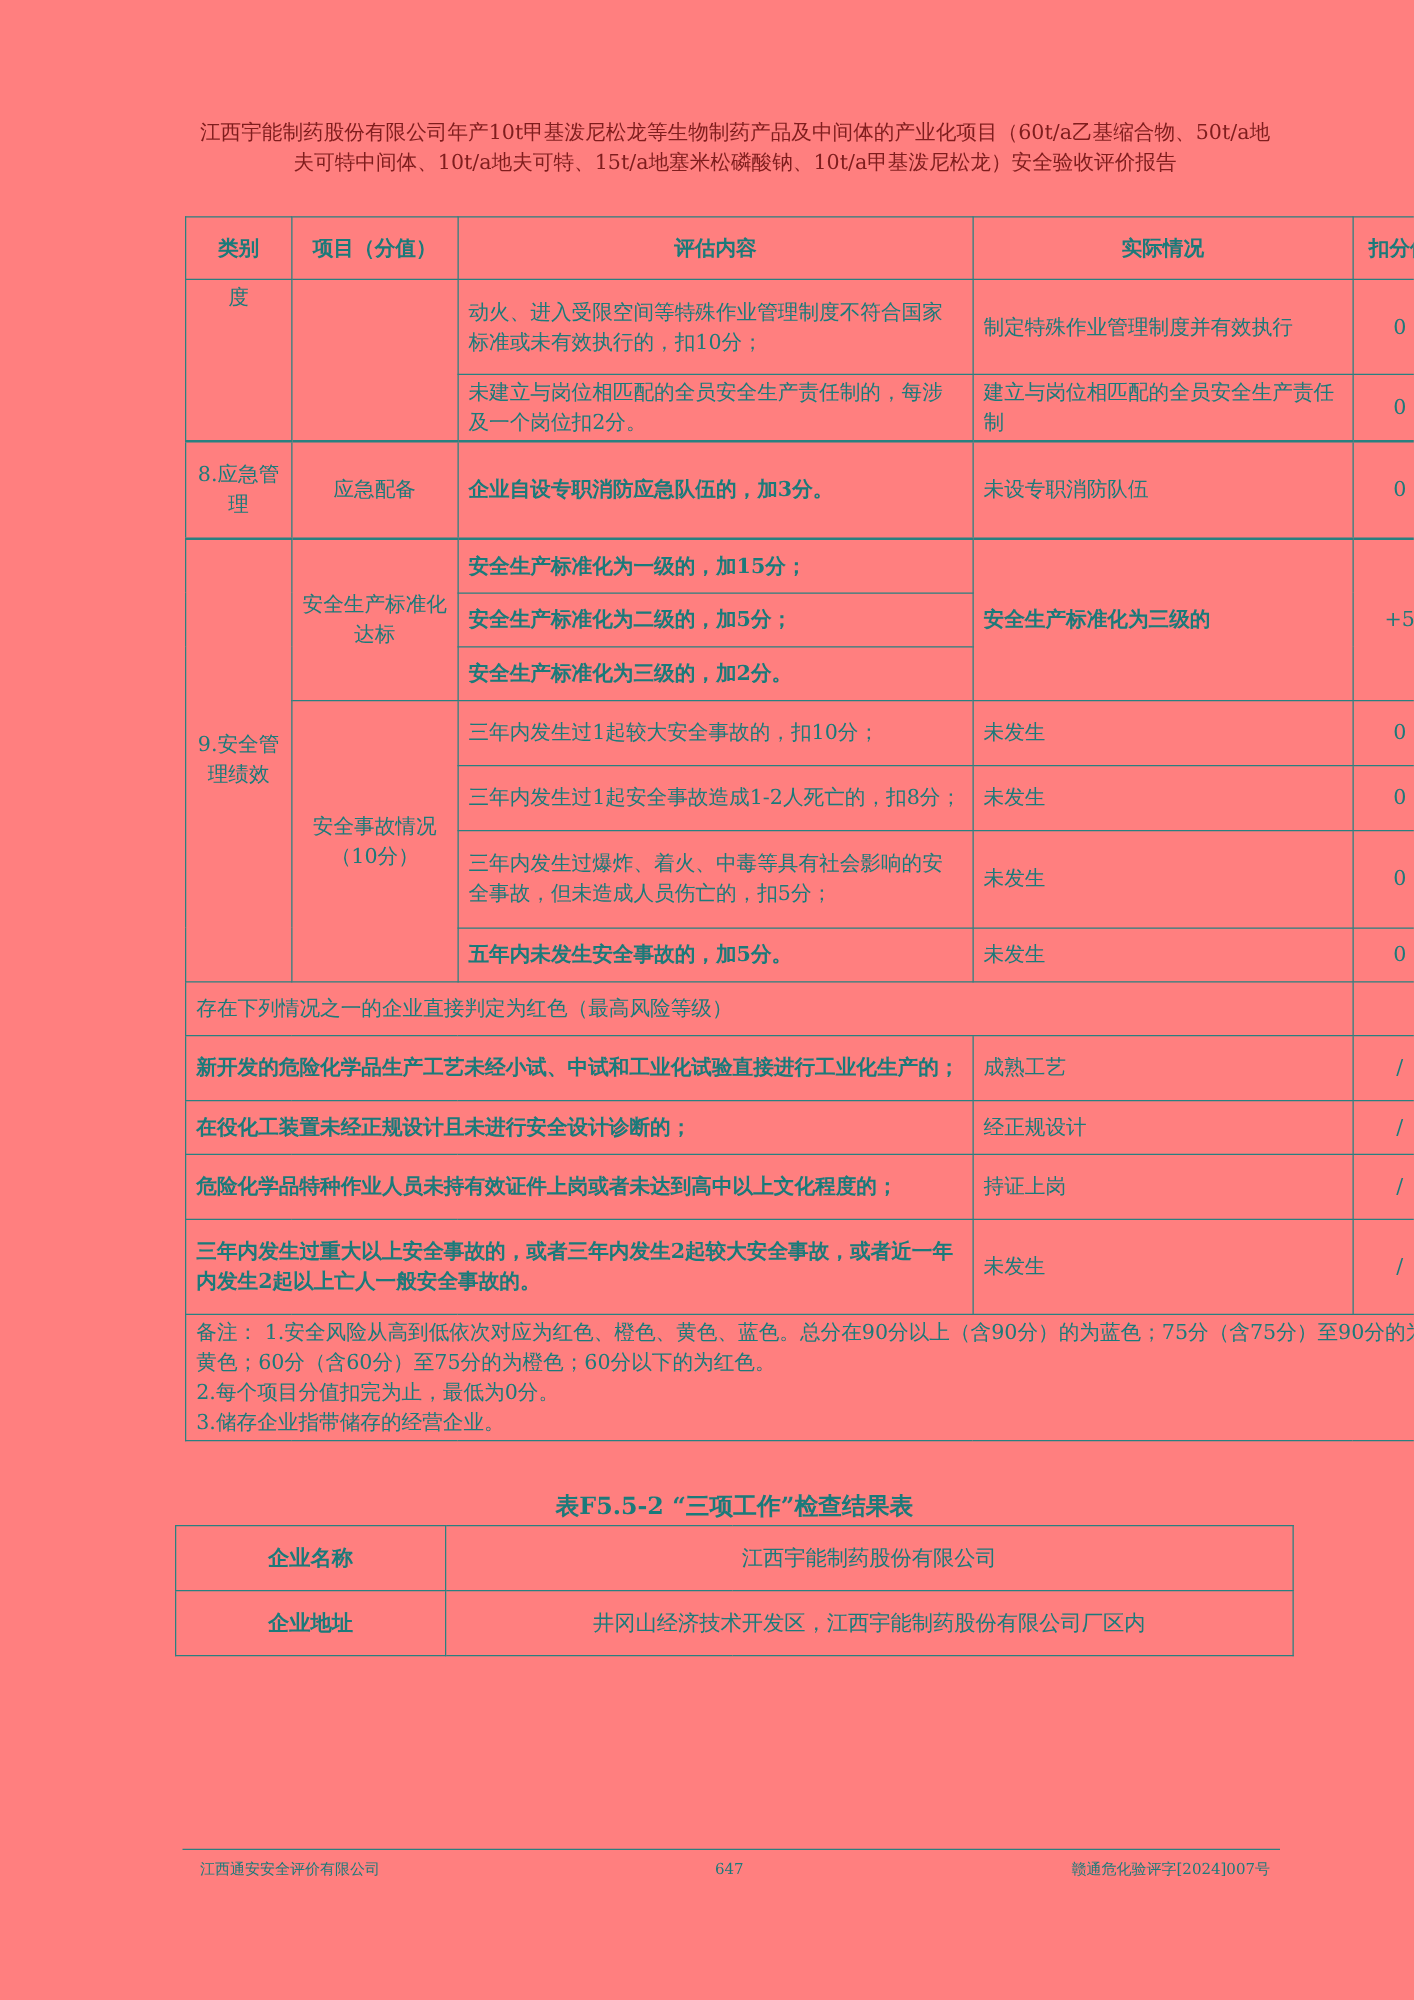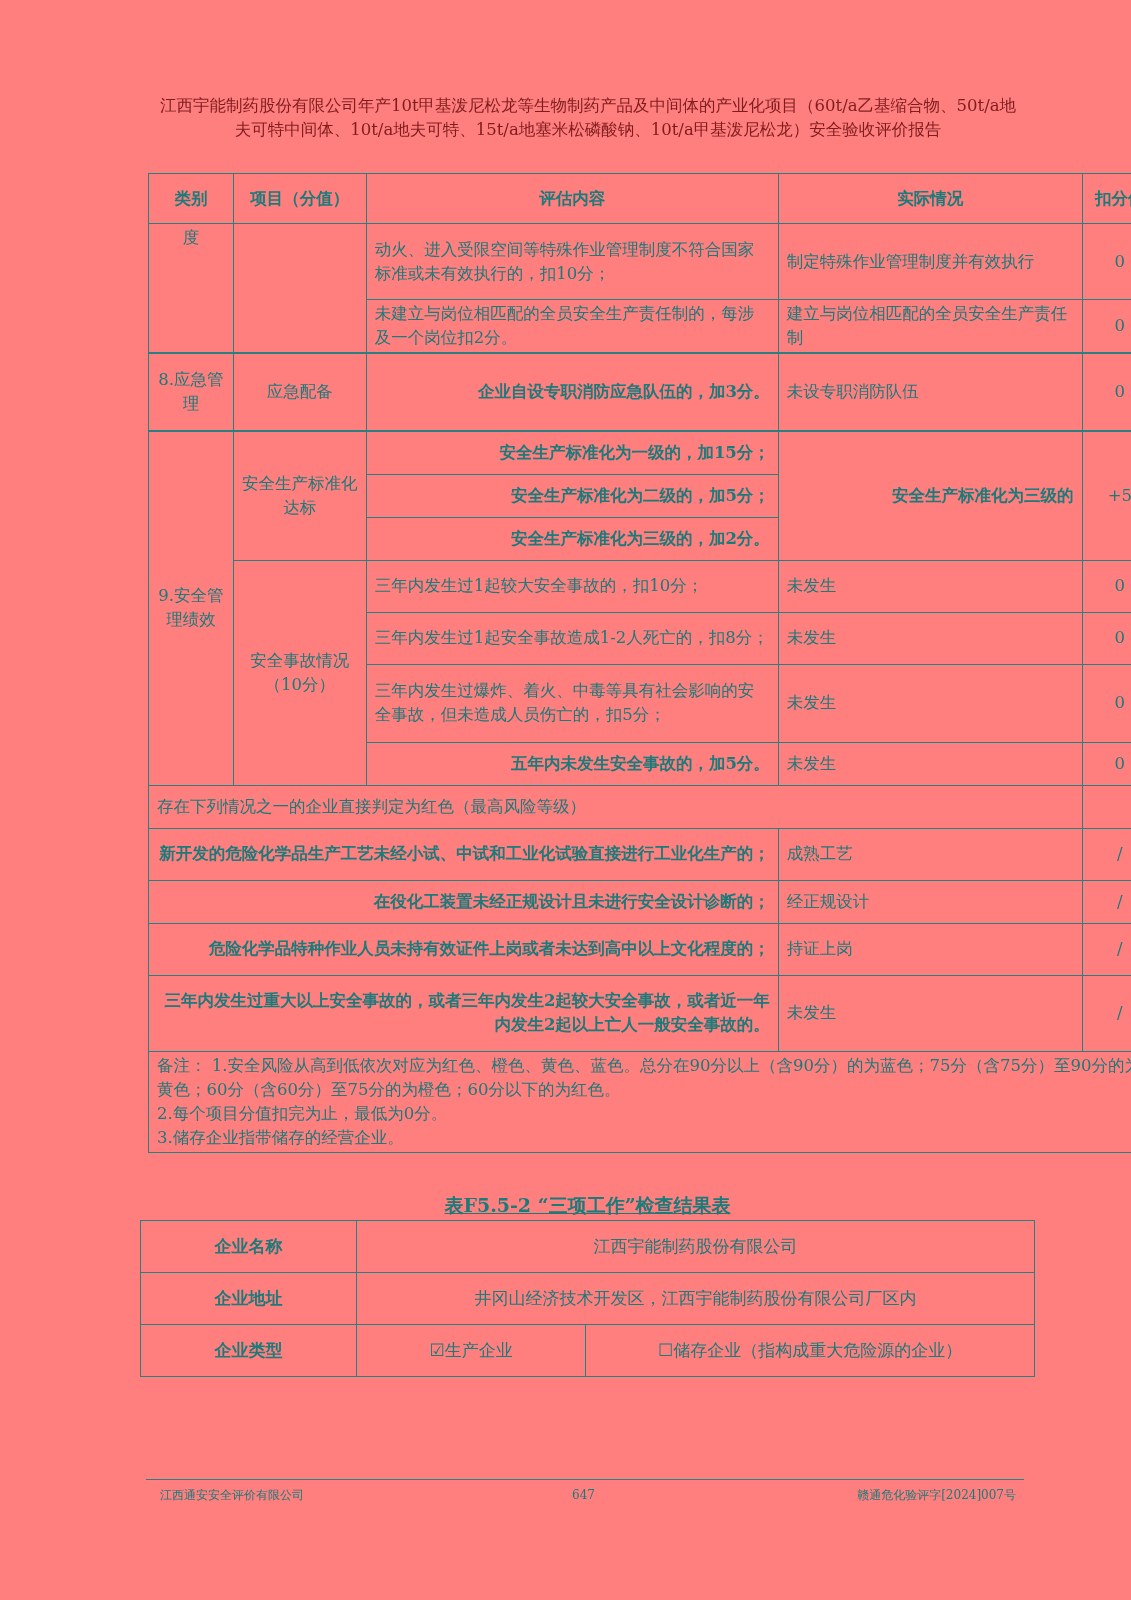--- a/index.html
+++ b/index.html
@@ -10,27 +10,27 @@
   }
   .header-title {
     position:absolute; left:158px; top:94px; width:860px;
     font-size:16.5px; line-height:24px; text-align:center; color:#7f1d1d;
   }
   table { border-collapse:collapse; position:absolute; }
   td, th { border:1px solid #2a8080; padding:2px 8px; vertical-align:middle; font-weight:normal; }
   #main-table { left:148px; top:173px; width:1010px; font-size:16.5px; }
   #main-table td { line-height:24px; }
   .c { text-align:center; }
-  .b { font-weight:bold;text-align:right; }
+  .b { font-weight:bold; }
   .hd { font-weight:bold; text-align:center; }
   .top { vertical-align:top; }
   .thick-top td { border-top:2px solid #2a8080; }
   #three-title {
     position:absolute; left:140px; top:1192px; width:895px; text-align:center;
-    font-size:19px; font-weight:bold; line-height:26px;text-decoration:underline;
+    font-size:19px; font-weight:bold; line-height:26px;
   }
   #three-table { left:140px; top:1220px; width:895px; font-size:17px; }
   #three-table td { height:47px; text-align:center; }
   .footer-line { position:absolute; left:146px; top:1479px; width:878px; height:1px; background:#2a8080; }
   .footer { position:absolute; top:1484px; font-size:12px; line-height:22px; }
 </style>
 </head>
 <body>
 
 <div class="header-title">江西宇能制药股份有限公司年产10t甲基泼尼松龙等生物制药产品及中间体的产业化项目（60t/a乙基缩合物、50t/a地夫可特中间体、10t/a地夫可特、15t/a地塞米松磷酸钠、10t/a甲基泼尼松龙）安全验收评价报告</div>
@@ -148,24 +148,19 @@
     </colgroup>
   <tbody>
       <tr>
     <td class="b">企业名称</td>
     <td colspan="2">江西宇能制药股份有限公司</td>
   </tr>
   <tr>
     <td class="b">企业地址</td>
     <td colspan="2">井冈山经济技术开发区，江西宇能制药股份有限公司厂区内</td>
   </tr>
-  <tr>
-    <td class="b">企业类型</td>
-    <td>☑生产企业</td>
-    <td>☐储存企业（指构成重大危险源的企业）</td>
-  </tr>
 </tbody>
   </table>
 
 <div class="footer-line"></div>
 <div class="footer" style="left:160px">江西通安安全评价有限公司</div>
 <div class="footer" style="left:572px">647</div>
 <div class="footer" style="right:115px">赣通危化验评字[2024]007号</div>
 
 </body></html>

